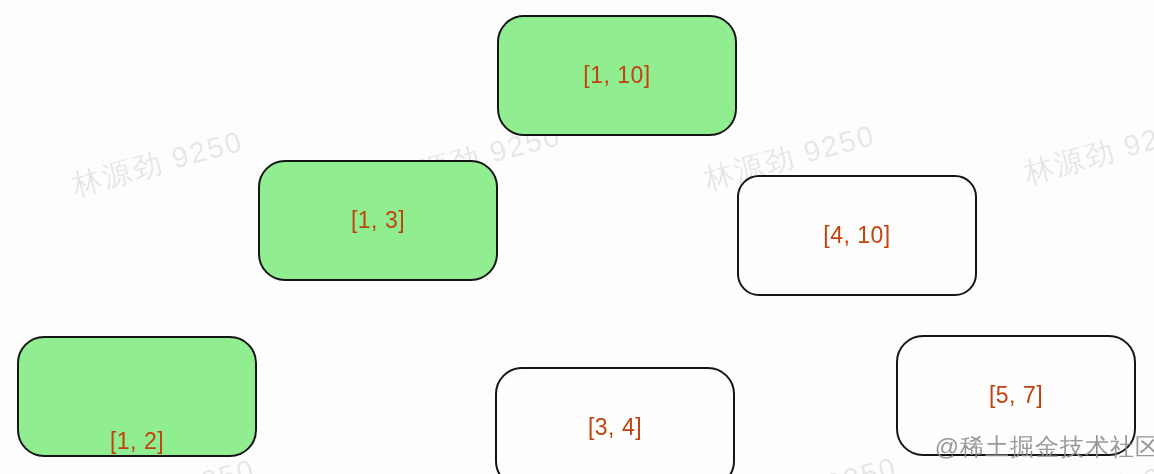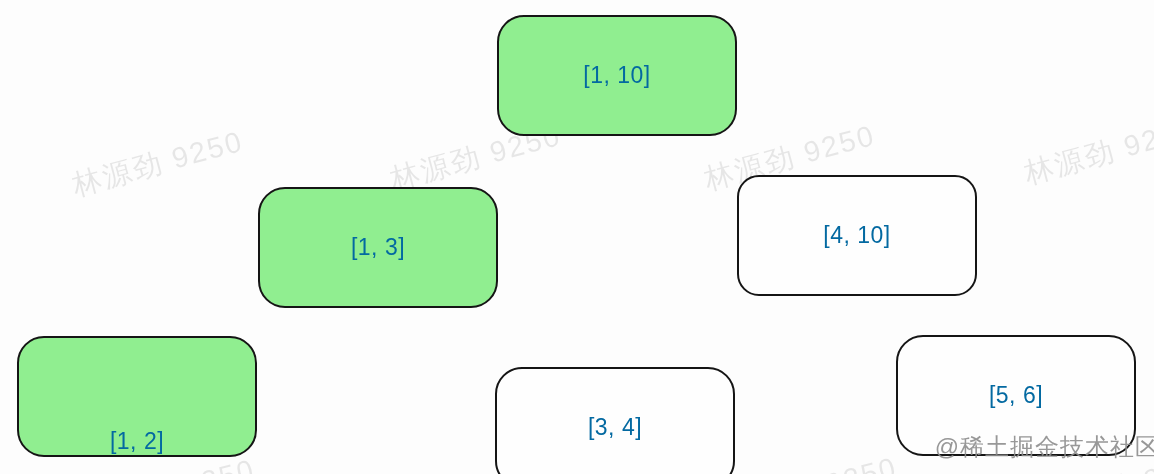--- a/index.html
+++ b/index.html
@@ -24,25 +24,25 @@
     border: 2.5px solid #151515;
     border-radius: 27px;
     background: #fefefe;
     display: flex;
     align-items: center;
     justify-content: center;
   }
   .node.filled { background: var(--hl, #90ee90); }
   .node .lbl {
     font-size: 23px;
-    color: #0369a1;
+    color: #c2410c;
     letter-spacing: 0.5px;
   }
   .p1 { left: 497px; top: 15px; }
-  .p2 { left: 258px; top: 187px; align-items: center; }
+  .p2 { left: 258px; top: 160px; align-items: center; }
   .p3 { left: 737px; top: 175px; border-radius: 22px; }
   .p4 { left: 17px;  top: 336px; align-items: flex-end; }
   .p5 { left: 495px; top: 335px; margin-top: 32px; }
   .p6 { left: 896px; top: 335px; }
   
   .wm {
     position: absolute;
     white-space: nowrap;
     font-size: 29px;
     letter-spacing: 2px;
@@ -94,18 +94,18 @@
   <div class="node p3">
     <span class="lbl">[4, 10]</span>
   </div>
   <div class="node p4 filled">
     <span class="lbl">[1, 2]</span>
   </div>
   <div class="node p5">
     <span class="lbl">[3, 4]</span>
   </div>
   <div class="node p6">
-    <span class="lbl">[5, 6]</span>
+    <span class="lbl">[5, 7]</span>
   </div>
 
   <span class="attribution">@稀土掘金技术社区</span>
 
 </div>
 
 </body></html>

